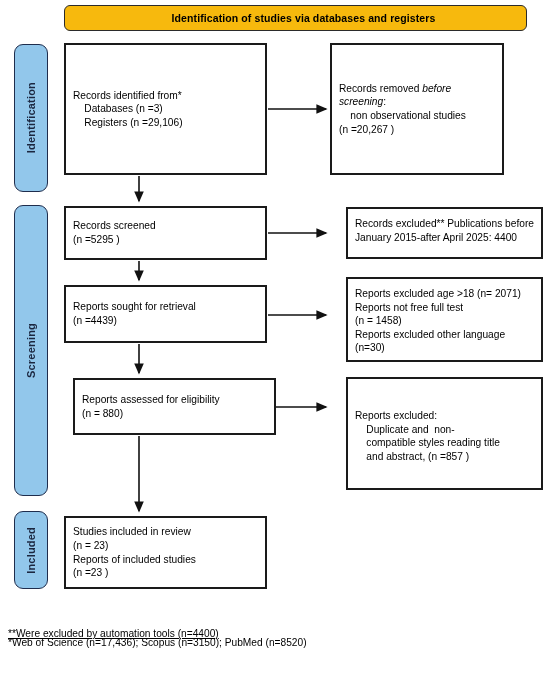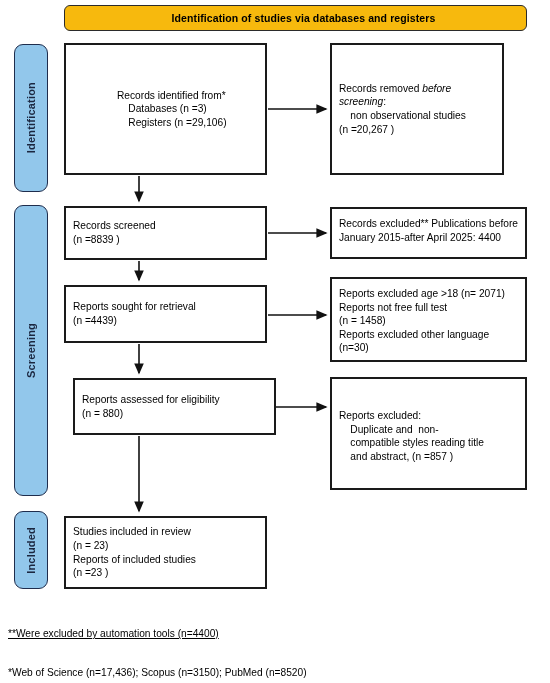--- a/index.html
+++ b/index.html
@@ -81,27 +81,27 @@
     flex-direction: column;
     justify-content: center;
   }
   .flow-box .body {
     padding: 0 7px;
     font-size: 10.2px;
     line-height: 1.33;
     color: #000;
     white-space: pre-wrap;
   }
-  .flow-box.align-top { justify-content: flex-start; }
+  .flow-box.align-top { justify-content: flex-start; margin-left: 16px; }
   .flow-box.align-top .body { padding-top: 8px; }
 
   .italic { font-style: italic; }
 
   
-  #box-identified      { left: 64px; top: 43px;  width: 203px; height: 132px; padding-left: 44px; }
+  #box-identified      { left: 64px; top: 43px;  width: 203px; height: 132px; }
   #box-screened        { left: 64px; top: 206px; width: 203px; height: 54px;  }
   #box-sought          { left: 64px; top: 285px; width: 203px; height: 58px;  }
   #box-assessed        { left: 73px; top: 378px; width: 203px; height: 57px;  }
   #box-included        { left: 64px; top: 516px; width: 203px; height: 73px;  }
 
   
   #box-removed         { left: 330px; top: 43px;  width: 174px; height: 132px; }
   #box-excluded-dates  { left: 330px; top: 207px; width: 197px; height: 52px;  }
   #box-excluded-age    { left: 330px; top: 277px; width: 197px; height: 85px;  }
   #box-excluded-dup    { left: 330px; top: 377px; width: 197px; height: 113px; }
@@ -116,21 +116,21 @@
   }
 
   
   .footnote {
     position: absolute;
     left: 8px;
     font-size: 10.2px;
     color: #000;
     white-space: nowrap;
   }
-  #footnote-1 { top: 637px; margin-top: 30px; }
+  #footnote-1 { top: 637px; }
   #footnote-2 { top: 628px; text-decoration: underline; }
 </style>
 </head>
 <body>
 
 <div id="diagram">
 
   <div class="banner">
     <div class="banner-text">Identification of studies via databases and registers</div>
   </div>
@@ -170,21 +170,21 @@
   </svg>
 
   <div class="flow-box" id="box-identified">
     <div class="body">Records identified from*
     Databases (n =3)
     Registers (n =29,106)</div>
   </div>
 
   <div class="flow-box" id="box-screened">
     <div class="body">Records screened
-(n =8839 )</div>
+(n =5295 )</div>
   </div>
 
   <div class="flow-box" id="box-sought">
     <div class="body">Reports sought for retrieval
 (n =4439)</div>
   </div>
 
   <div class="flow-box" id="box-assessed">
     <div class="body">Reports assessed for eligibility
 (n = 880)</div>

